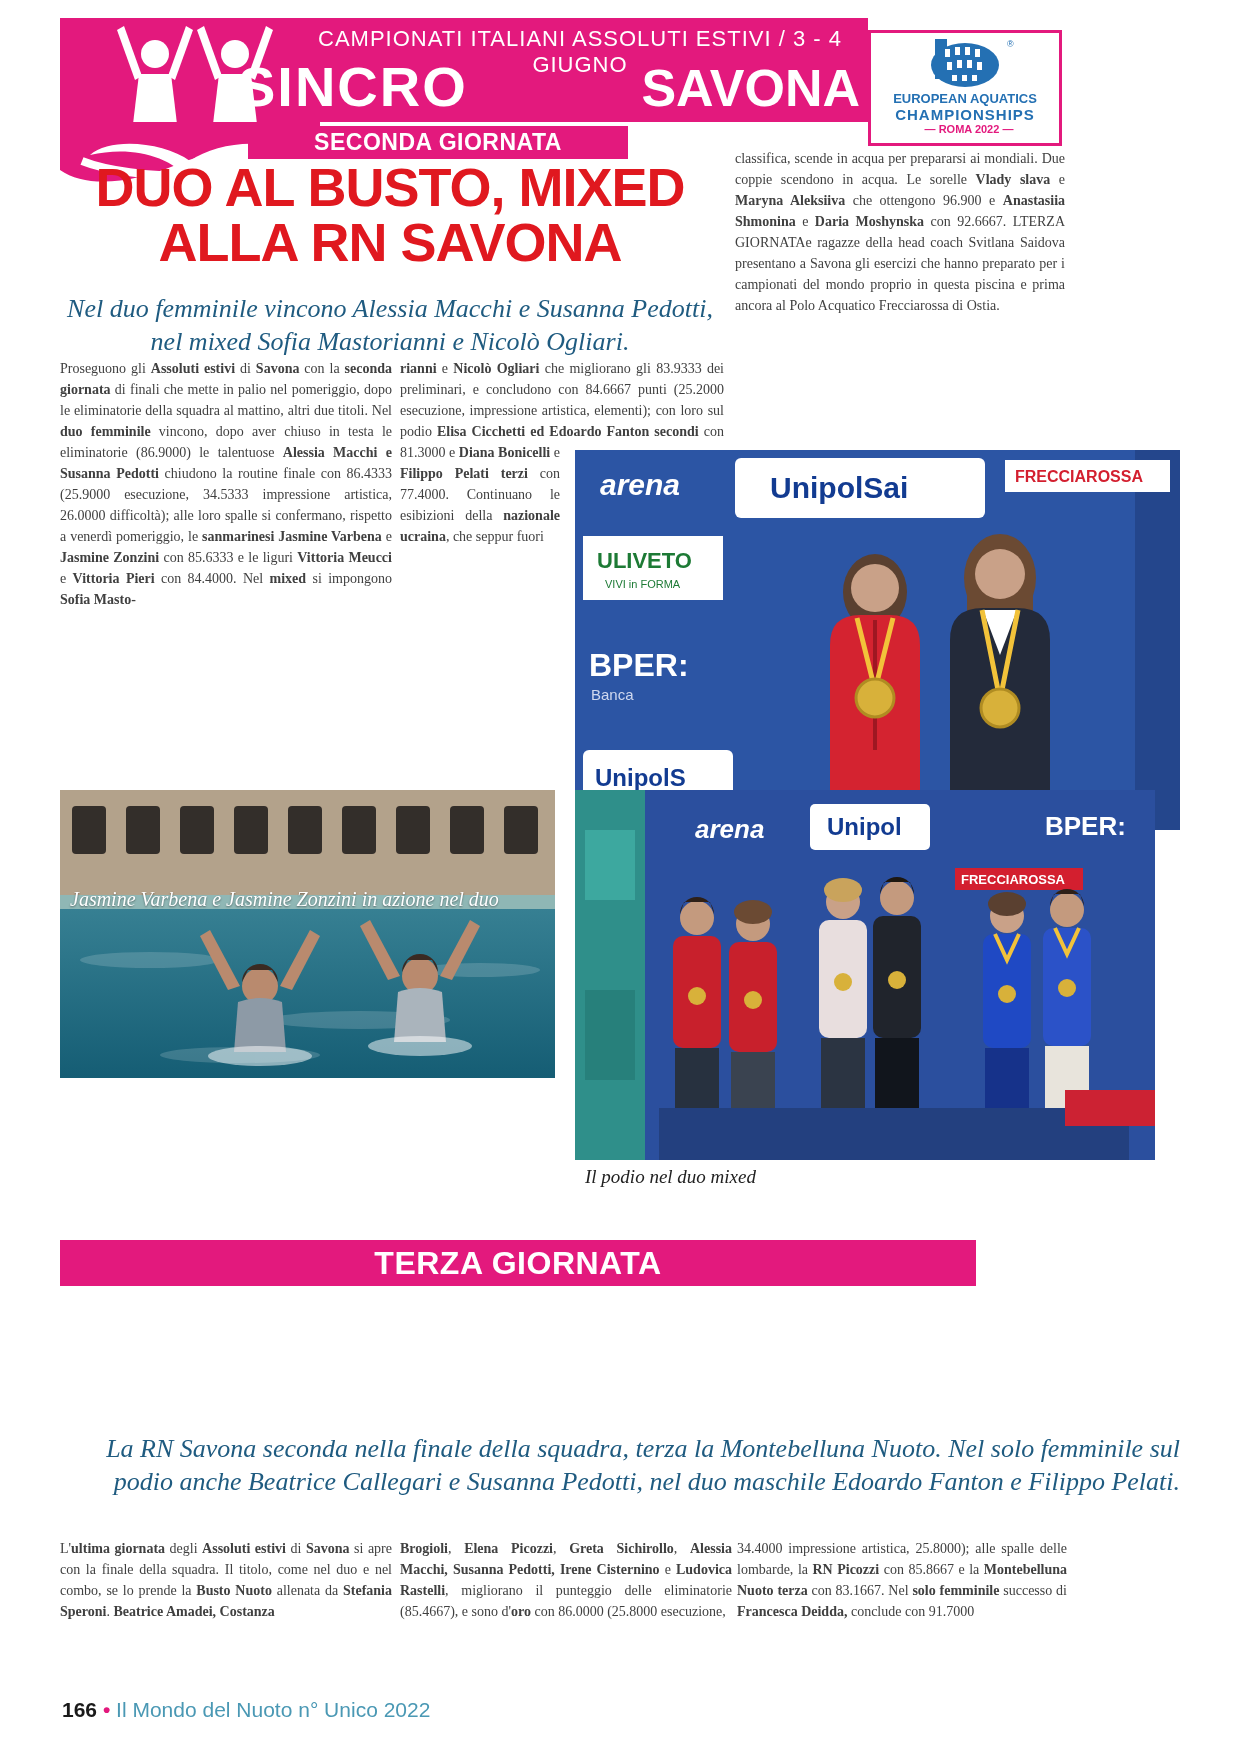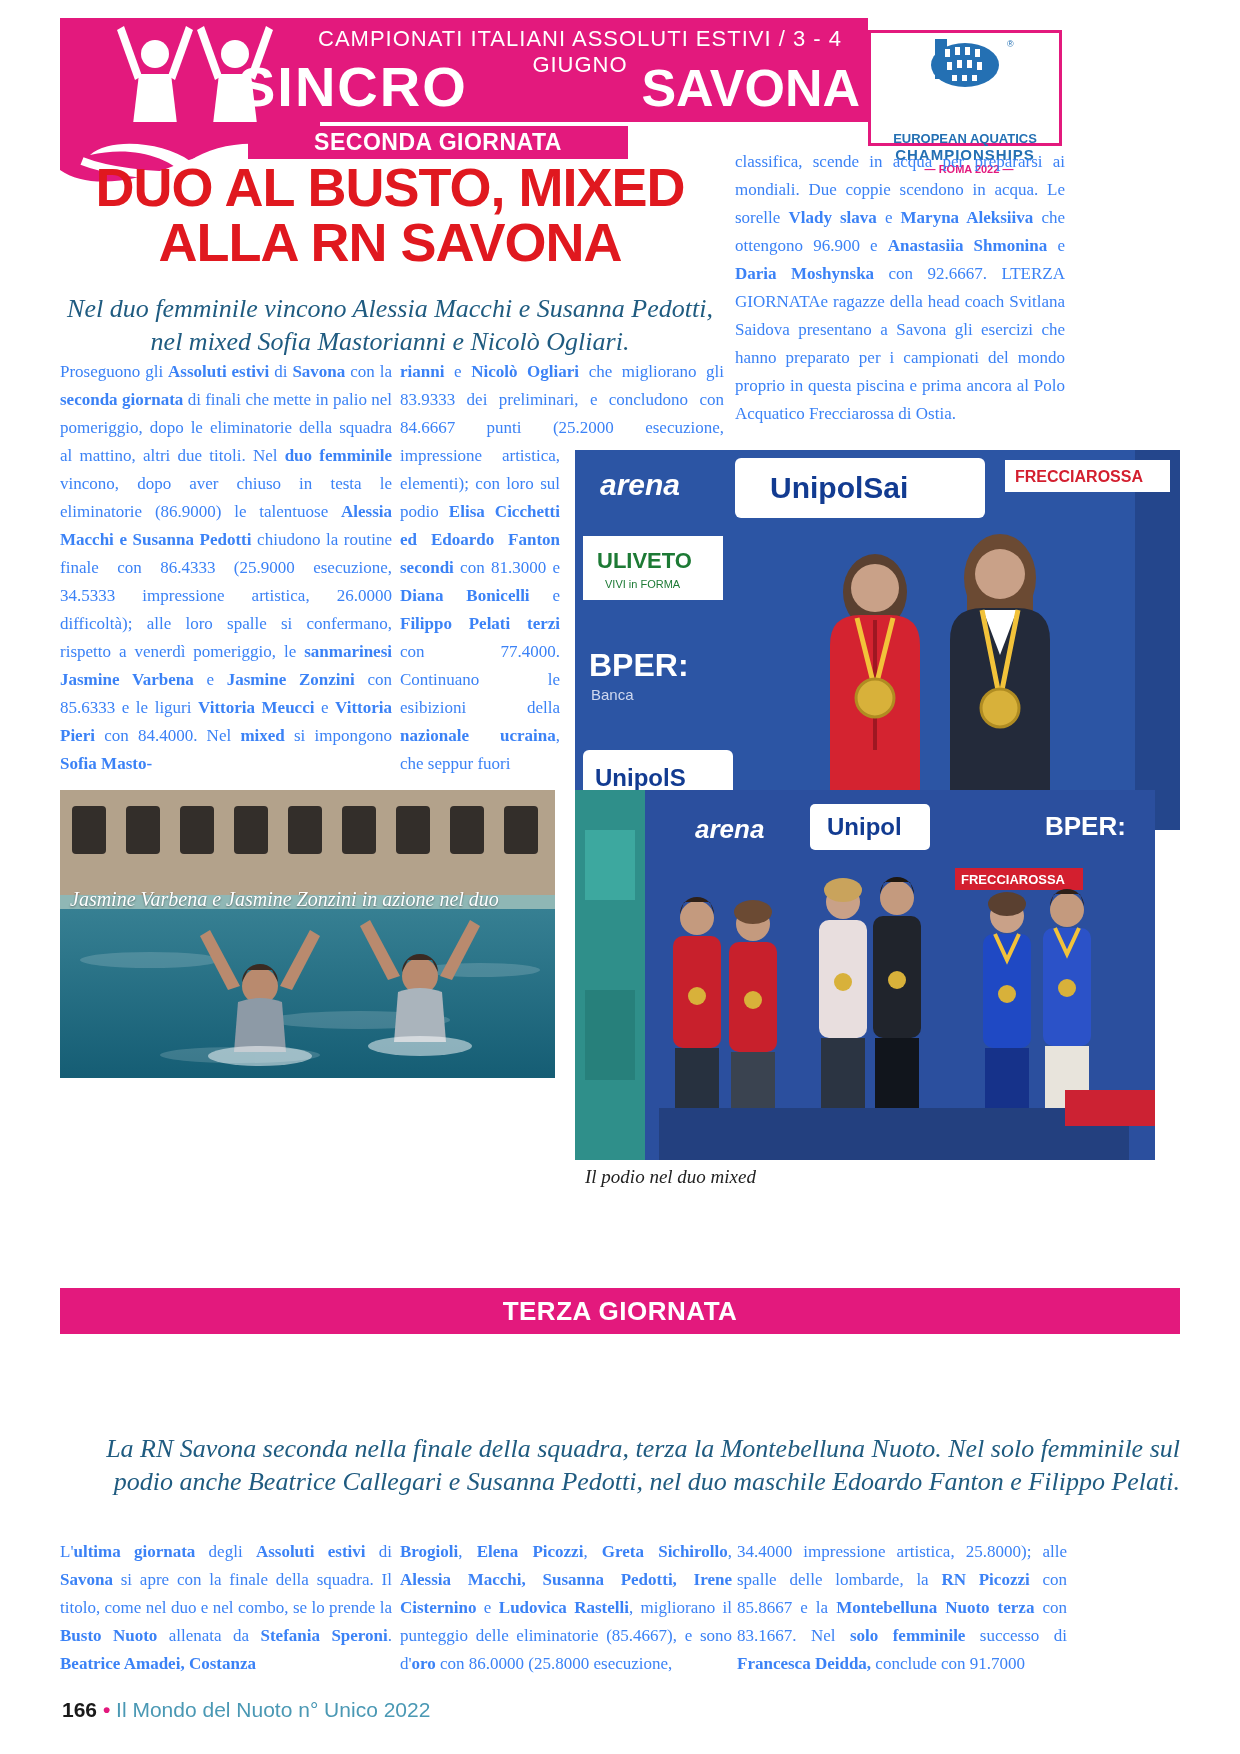--- a/index.html
+++ b/index.html
@@ -10,40 +10,40 @@
   .header-band { position:absolute; left:60px; top:18px; width:808px; height:104px; background:#E3197D; }
   .kicker { position:absolute; left:300px; top:26px; width:560px; text-align:center;
             font-family:"Liberation Sans", sans-serif; font-size:22px; color:#fff; letter-spacing:1px; }
   .sincro { position:absolute; left:238px; top:54px; font-family:"Liberation Sans", sans-serif;
             font-weight:bold; font-size:56px; color:#fff; letter-spacing:2px; }
   .savona { position:absolute; left:560px; top:58px; width:300px; text-align:right;
             font-family:"Liberation Sans", sans-serif; font-weight:bold; font-size:52px; color:#fff; }
   .logo-svg { position:absolute; left:60px; top:18px; }
   .euro-box { position:absolute; left:868px; top:30px; width:194px; height:116px; background:#fff;
               border:3px solid #E3197D; text-align:center; padding-top:2px; }
-  .euro-l1 { font-family:"Liberation Sans", sans-serif; font-weight:bold; font-size:13px; color:#2470B3;margin-top:40px; }
+  .euro-l1 { font-family:"Liberation Sans", sans-serif; font-weight:bold; font-size:13px; color:#2470B3; }
   .euro-l2 { font-family:"Liberation Sans", sans-serif; font-weight:bold; font-size:15px; color:#2470B3; letter-spacing:1px; }
   .euro-l3 { font-family:"Liberation Sans", sans-serif; font-weight:bold; font-size:11px; color:#E3197D;padding-left:8px; }
 
   .banner { position:absolute; background:#E3197D; color:#fff; font-family:"Liberation Sans", sans-serif;
             font-weight:bold; display:flex; align-items:center; justify-content:center; }
   .banner1 { left:248px; top:126px; width:380px; height:33px; font-size:23px; letter-spacing:.5px; }
-  .banner2 { left:60px; top:1240px; width:1120px; height:46px; font-size:26px; letter-spacing:.5px;margin-top:48px; }
+  .banner2 { left:60px; top:1240px; width:916px; height:46px; font-size:32px; letter-spacing:.5px; }
 
   
   .headline { position:absolute; color:#E0181F; font-family:"Liberation Sans", sans-serif; font-weight:bold;
               text-align:center; white-space:pre-line; letter-spacing:-1px; line-height:1.02; }
   .headline1 { left:60px; top:160px; width:660px; font-size:54px; }
   .headline2 { left:60px; top:1298px; width:1120px; font-size:60px; }
   .subtitle { position:absolute; color:#1F5B80; font-style:italic; text-align:center; line-height:1.28; }
   .subtitle1 { left:60px; top:292px; width:660px; font-size:26px; }
   .subtitle2 { left:60px; top:1432px; width:1120px; font-size:26px;text-align:right; }
 
   
-  .body { font-size:17px; line-height:28px; text-align:justify; color:#3b82f6; hyphens:auto; }
+  .body { font-size:14px; line-height:21px; text-align:justify; color:#404040; hyphens:auto; }
   .b { font-weight:bold; }
   .col { position:absolute; }
   .s1c1 { left:60px;  top:358px; width:332px; height:502px; }
   .s1c2 { left:400px; top:358px; width:324px; height:502px; }
   .s1c3 { left:735px; top:148px; width:330px; height:300px; }
   .s2c1 { left:60px;  top:1538px; width:332px; height:165px; }
   .s2c2 { left:400px; top:1538px; width:332px; height:165px; }
   .s2c3 { left:737px; top:1538px; width:330px; height:165px; }
   .sp { float:right; }
   .sp-a { width:0; height:92px; }

